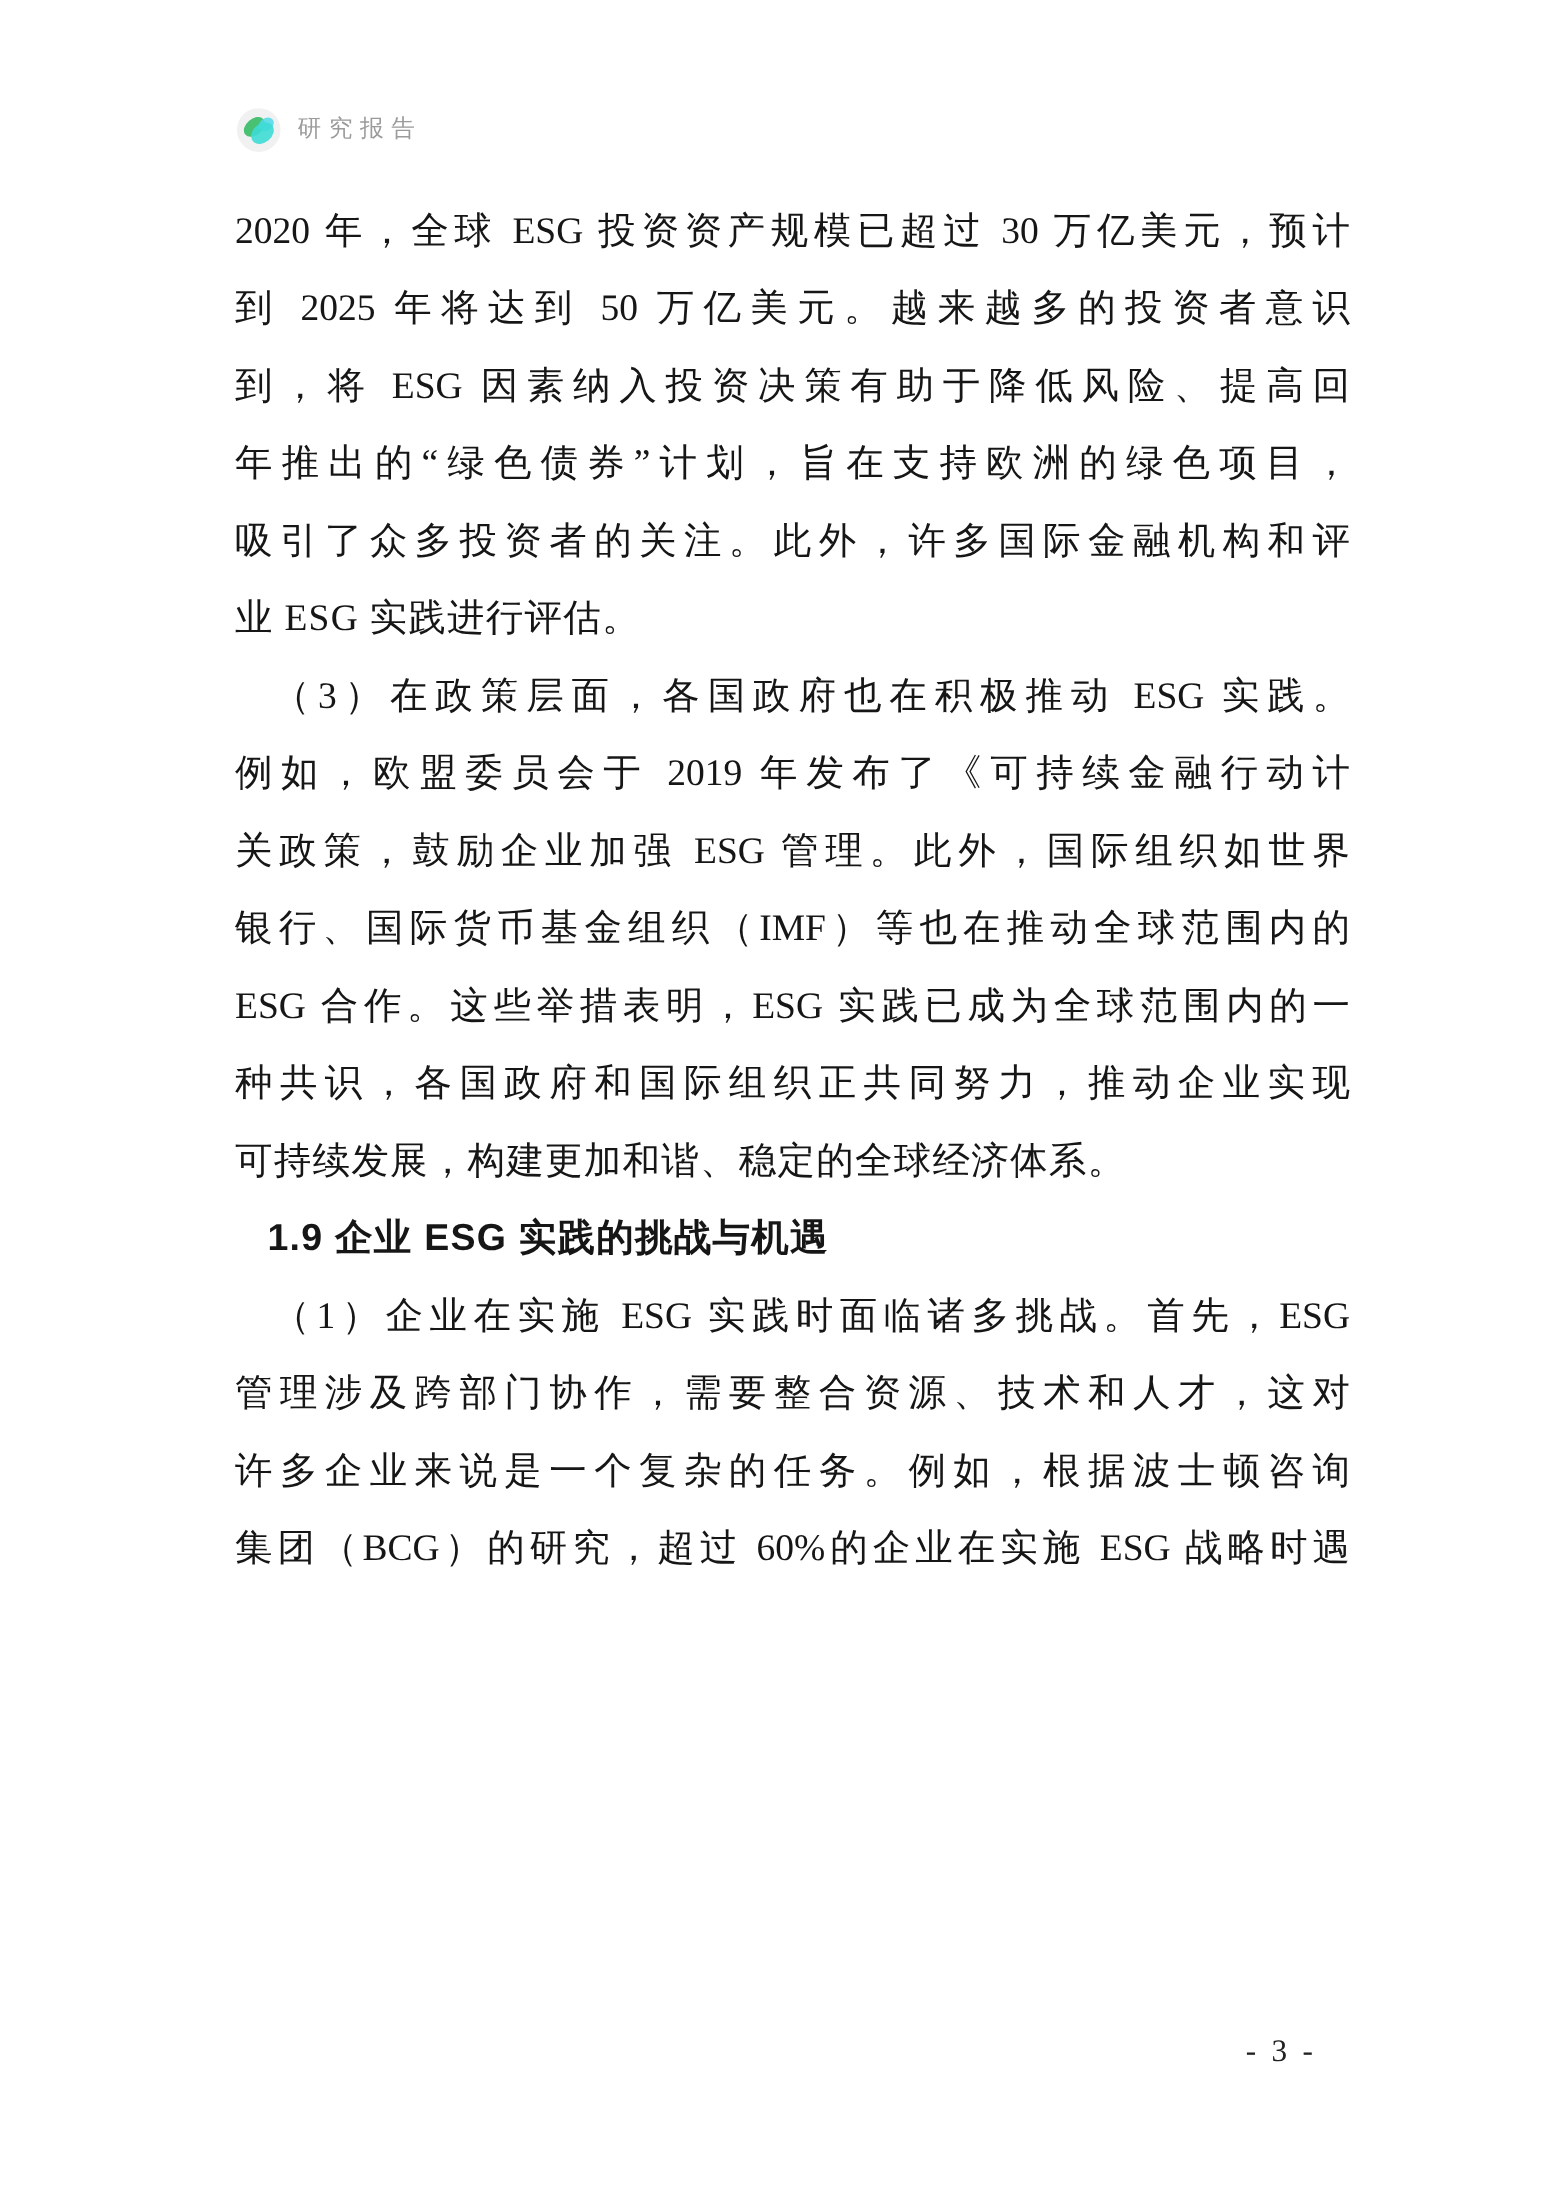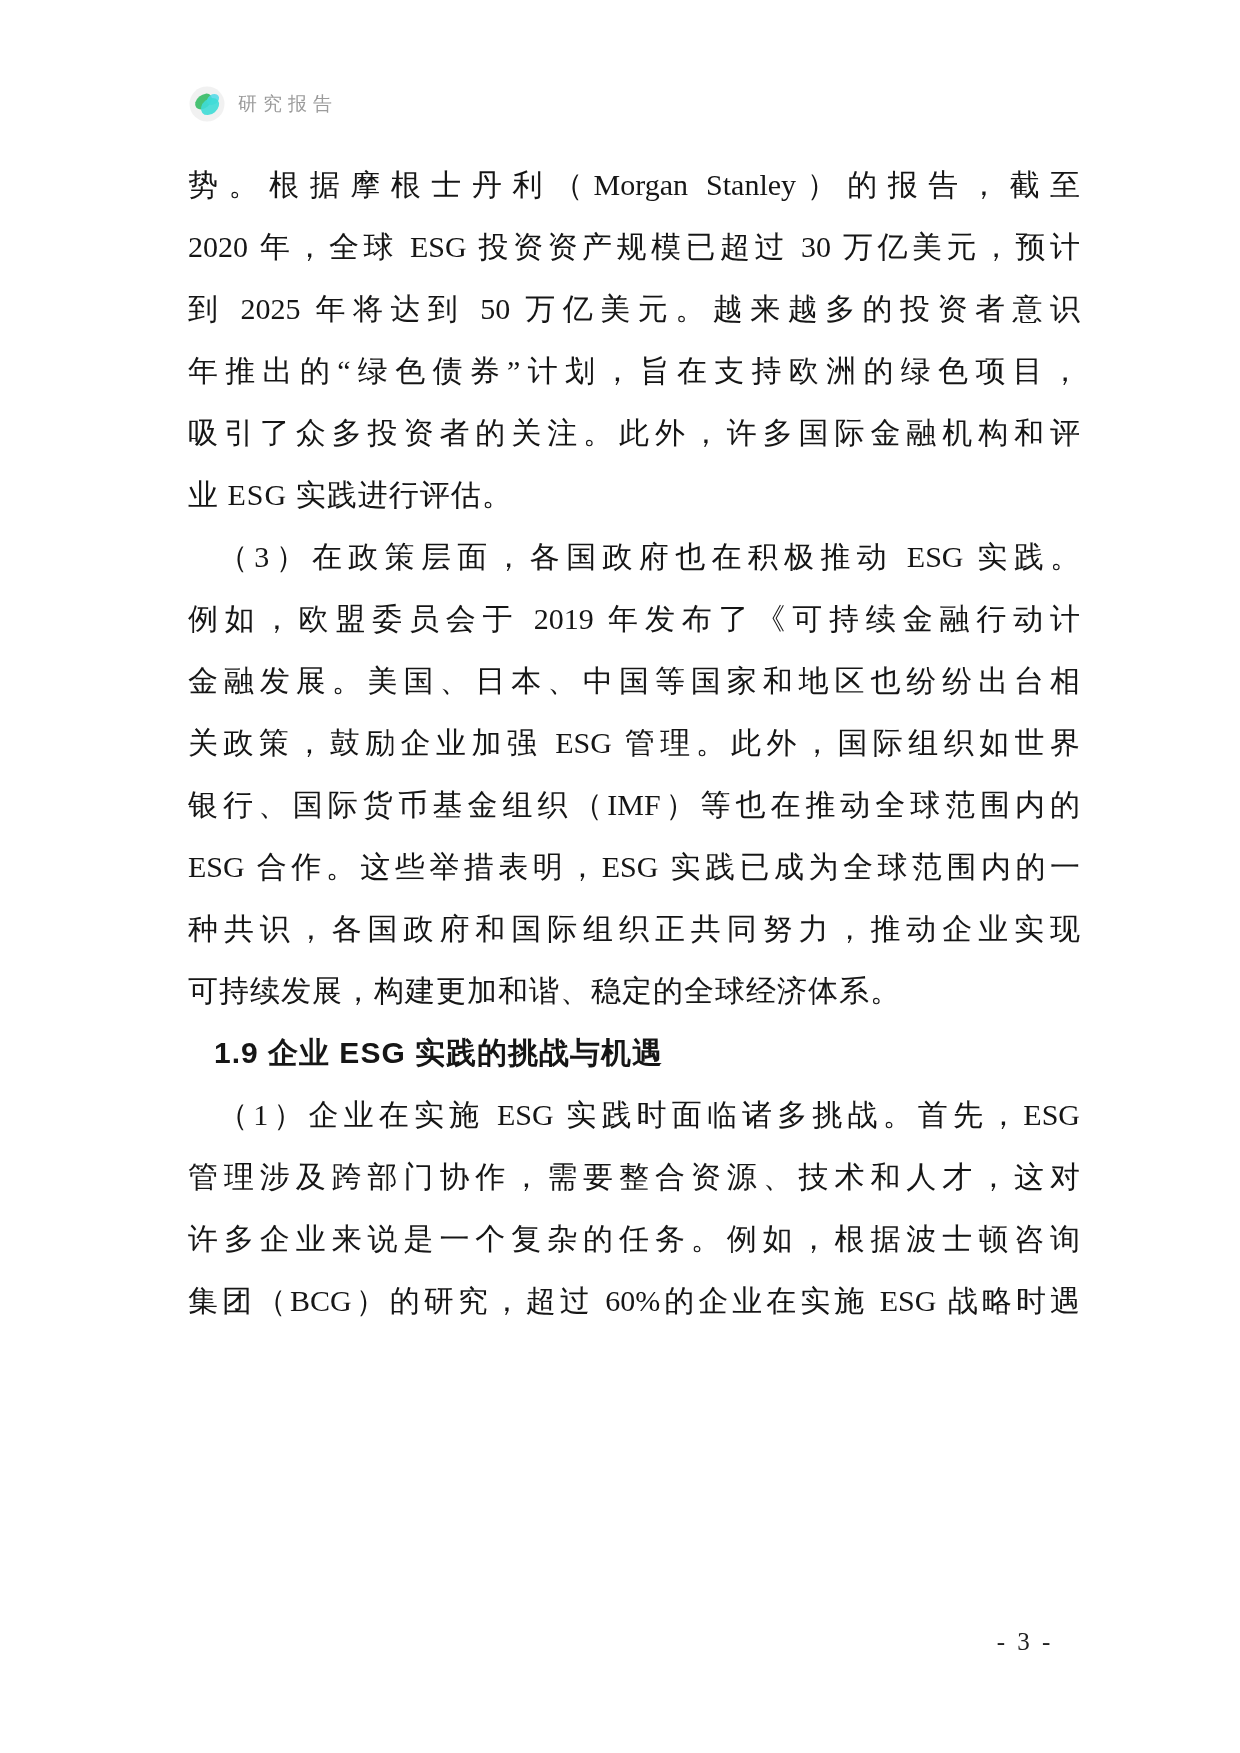--- a/index.html
+++ b/index.html
@@ -77,29 +77,28 @@
         <circle cx="18" cy="18" r="17.5" fill="#f1f1f1"></circle>
         <ellipse cx="14.5" cy="15.5" rx="9.5" ry="6.5" transform="rotate(-40 14.5 15.5)" fill="#48c173"></ellipse>
         <ellipse cx="24" cy="13.5" rx="6.5" ry="5" transform="rotate(-35 24 13.5)" fill="#4fd9e8" opacity="0.85"></ellipse>
         <ellipse cx="21" cy="20.5" rx="10" ry="7.5" transform="rotate(-40 21 20.5)" fill="#3edbd6" opacity="0.9"></ellipse>
       </svg>
     </span>
     <span class="brand-label">研究报告</span>
   </div>
 
   <div class="textblock">
-    <div class="line j">势。根据摩根士丹利（Morgan Stanley）的报告，截至</div>
     <div class="line j">2020 年，全球 ESG 投资资产规模已超过 30 万亿美元，预计</div>
     <div class="line j">到 2025 年将达到 50 万亿美元。越来越多的投资者意识</div>
+    <div class="line j">到，将 ESG 因素纳入投资决策有助于降低风险、提高回</div>
     <div class="line j">年推出的“绿色债券”计划，旨在支持欧洲的绿色项目，</div>
     <div class="line j">吸引了众多投资者的关注。此外，许多国际金融机构和评</div>
     <div class="line plain">业 ESG 实践进行评估。</div>
     <div class="line j ind">（3）在政策层面，各国政府也在积极推动 ESG 实践。</div>
     <div class="line j">例如，欧盟委员会于 2019 年发布了《可持续金融行动计</div>
-    <div class="line j">金融发展。美国、日本、中国等国家和地区也纷纷出台相</div>
     <div class="line j">关政策，鼓励企业加强 ESG 管理。此外，国际组织如世界</div>
     <div class="line j">银行、国际货币基金组织（IMF）等也在推动全球范围内的</div>
     <div class="line j">ESG 合作。这些举措表明，ESG 实践已成为全球范围内的一</div>
     <div class="line j">种共识，各国政府和国际组织正共同努力，推动企业实现</div>
     <div class="line plain">可持续发展，构建更加和谐、稳定的全球经济体系。</div>
     <div class="line heading">1.9 企业 ESG 实践的挑战与机遇</div>
     <div class="line j ind">（1）企业在实施 ESG 实践时面临诸多挑战。首先，ESG</div>
     <div class="line j">管理涉及跨部门协作，需要整合资源、技术和人才，这对</div>
     <div class="line j">许多企业来说是一个复杂的任务。例如，根据波士顿咨询</div>
     <div class="line j">集团（BCG）的研究，超过 60%的企业在实施 ESG 战略时遇</div>

